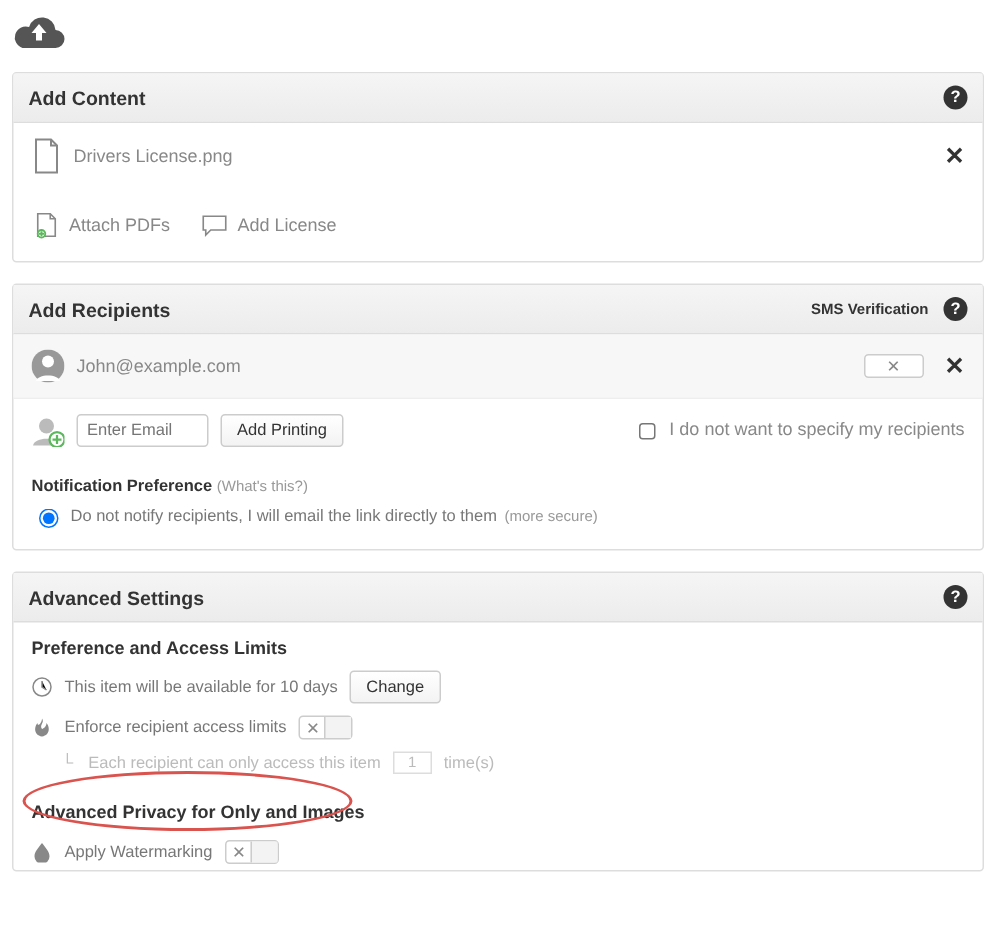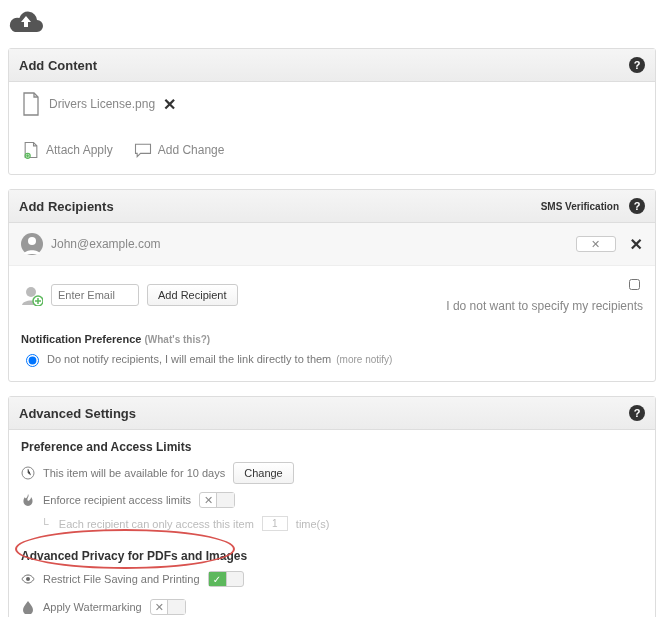--- a/index.html
+++ b/index.html
@@ -29,53 +29,53 @@
   .panel-head .right { display:flex; align-items:center; gap:10px; }
   .sms { font-size: 10px; font-weight: bold; color: #333; }
   .help-icon {
     width: 16px; height: 16px; border-radius: 50%;
     background: #333; color: #fff; font-size: 11px;
     display:flex; align-items:center; justify-content:center;
     font-weight:bold;
   }
   .row { padding: 10px 12px; display:flex; align-items:center; gap:8px; }
   .row + .row { border-top: 1px solid #eee; }
-  .file-row { }
+  .file-row { justify-content: space-between; }
   .file-left { display:flex; align-items:center; gap:8px; }
   .doc-icon { width:20px; height:24px; position:relative; }
   .doc-icon svg { width:100%; height:100%; }
   .filename { color:#888; font-size:12px; }
   .x-btn { font-size:16px; font-weight:bold; color:#333; cursor:pointer; }
   .action-row { display:flex; align-items:center; gap:20px; padding:14px 12px; }
   .action { display:flex; align-items:center; gap:5px; color:#888; font-size:12px; cursor:pointer; }
   .action svg { width:20px; height:20px; }
   .rec-row { justify-content: space-between; background:#f7f7f7;gap:48px; }
   .rec-left { display:flex; align-items:center; gap:8px; }
   .avatar { width:22px; height:22px; }
   .rec-email { color:#888; }
   .rec-right { display:flex; align-items:center; gap:14px; }
   .pill {
     display:inline-flex; align-items:center; justify-content:center;
     border:1px solid #ccc; background:#fff; border-radius:3px;
     padding:0 8px; height:16px; min-width:40px; color:#888; font-size:11px;
   }
   .add-row { justify-content: space-between; }
   .add-left { display:flex; align-items:center; gap:8px; }
-  .add-right { display:flex; align-items:flex-end; gap:6px; color:#888;flex-direction:column; }
+  .add-right { display:flex; align-items:flex-start; gap:6px; color:#888; }
   input[type=text].email-in {
     border:1px solid #ccc; border-radius:3px; padding:4px 6px; font-size:11px; width:88px;
     color:#999;
   }
   .btn {
     border:1px solid #ccc; background:linear-gradient(#fff,#f3f3f3);
     padding:4px 10px; border-radius:3px; font-size:11px; cursor:pointer; color:#333;
   }
   .notif { padding:10px 12px; font-size:11px; }
   .notif-title { font-weight:bold; margin-bottom:6px; }
-  .whats { color:#999; font-weight:bold; font-size:10px; }
+  .whats { color:#999; font-weight:normal; font-size:10px; }
   .radio-row { display:flex; align-items:center; gap:5px; margin:4px 0; color:#777; }
   .radio-row .hint { font-size:10px; color:#999; }
   .subhead { font-weight:bold; font-size:12px; padding:10px 12px 4px 12px; }
   .setting-row { display:flex; align-items:center; gap:8px; padding:4px 12px; color:#777; font-size:11px; }
   .setting-row svg { width:14px; height:14px; color:#888; }
   .disabled { color:#bbb; }
   .indent { padding-left:32px; }
   .tiny-input { width:26px; border:1px solid #ddd; padding:1px 3px; font-size:10px; text-align:center; color:#bbb; }
   .toggle {
     width:36px; height:16px; border:1px solid #ccc; border-radius:3px;
@@ -128,27 +128,27 @@
     <span class="x-btn">✕</span>
   </div>
   <div class="action-row">
     <div class="action">
       <svg viewBox="0 0 24 24">
           <path fill="none" stroke="#888" stroke-width="1.3" d="M5 3h10l4 4v14H5z"></path>
           <path fill="none" stroke="#888" stroke-width="1.3" d="M15 3v4h4"></path>
           <circle cx="8" cy="19" r="3" fill="#fff" stroke="#5cb85c" stroke-width="1.5"></circle>
           <path stroke="#5cb85c" stroke-width="1.5" d="M8 17v4M6 19h4"></path>
         </svg>
-      <span>Attach Apply</span>
+      <span>Attach PDFs</span>
     </div>
     <div class="action">
       <svg viewBox="0 0 24 24">
           <path fill="none" stroke="#888" stroke-width="1.3" d="M3 5h18v11H9l-4 4v-4H3z"></path>
         </svg>
-      <span>Add Change</span>
+      <span>Add License</span>
     </div>
   </div>
 </div>
 
 <div class="panel">
   <div class="panel-head">
     <h2>Add Recipients</h2>
     <div class="right">
       <span class="sms">SMS Verification</span>
       <div class="help-icon">?</div>
@@ -174,36 +174,36 @@
     <div class="add-left">
       <div class="avatar">
         <svg viewBox="0 0 22 22">
             <circle cx="10" cy="8" r="5" fill="#bbb"></circle>
             <path fill="#bbb" d="M1 21c1-6 17-6 18 0z"></path>
             <circle cx="17" cy="17" r="5" fill="#fff" stroke="#5cb85c" stroke-width="1.5"></circle>
             <path stroke="#5cb85c" stroke-width="1.5" d="M17 14v6M14 17h6"></path>
           </svg>
       </div>
       <input type="text" class="email-in" placeholder="Enter Email" style="">
-      <button class="btn">Add Recipient</button>
+      <button class="btn">Add Printing</button>
     </div>
     <div class="add-right">
       <input type="checkbox" class="cb" style="">
       <span>I do not want to specify my recipients</span>
     </div>
   </div>
   <div class="notif">
     <div class="notif-title">
       <span>Notification Preference</span>
       <span class="whats">(What's this?)</span>
     </div>
     <div class="radio-row">
       <input type="radio" name="notif" checked="" style="">
       <span>Do not notify recipients, I will email the link directly to them</span>
-      <span class="hint">(more notify)</span>
+      <span class="hint">(more secure)</span>
     </div>
   </div>
 </div>
 
 <div class="panel">
   <div class="panel-head">
     <h2>Advanced Settings</h2>
     <div class="right">
       <div class="help-icon">?</div>
     </div>
@@ -230,31 +230,21 @@
   </div>
   <div class="setting-row disabled indent">
     <span style="margin-right:2px">└</span>
     <span>Each recipient can only access this item</span>
     <input class="tiny-input" value="1" style="">
     <span>time(s)</span>
   </div>
 
   <div class="annot">
     <div class="ellipse"></div>
-    <div class="subhead">Advanced Privacy for PDFs and Images</div>
-    <div class="setting-row">
-      <svg viewBox="0 0 14 14">
-          <path fill="none" stroke="#666" d="M1 7s2-4 6-4 6 4 6 4-2 4-6 4-6-4-6-4z"></path>
-          <circle cx="7" cy="7" r="2" fill="#666"></circle>
-        </svg>
-      <span>Restrict File Saving and Printing</span>
-      <span class="toggle on">
-          <span class="thumb">✓</span>
-        </span>
-    </div>
+    <div class="subhead">Advanced Privacy for Only and Images</div>
   </div>
   <div class="setting-row">
     <svg viewBox="0 0 14 14">
         <path fill="#888" d="M7 1c3 4 5 6 5 9a5 5 0 0 1-10 0c0-3 2-5 5-9z"></path>
       </svg>
     <span>Apply Watermarking</span>
     <span class="toggle off">
         <span class="sym">✕</span>
         <span class="thumb"></span>
       </span>

